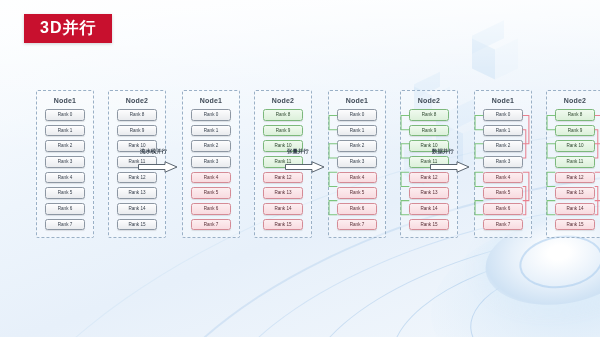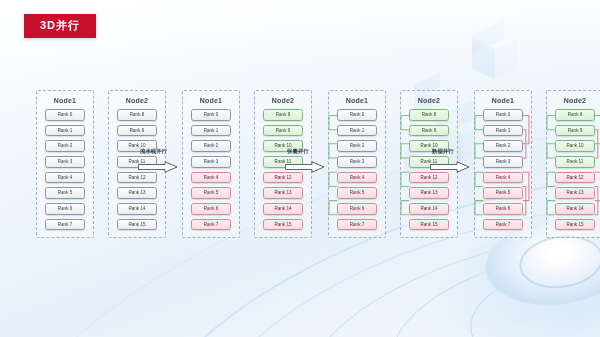--- a/index.html
+++ b/index.html
@@ -36,21 +36,21 @@
     border-radius:50%;border:2px solid rgba(168,203,236,.55);}
   .haze{position:absolute;inset:0;background:
     linear-gradient(to bottom,rgba(255,255,255,.82) 0%,rgba(255,255,255,.35) 20%,rgba(255,255,255,0) 46%);}
   .cube{position:absolute;}
   .cube .top,.cube .left,.cube .right{position:absolute;}
   .cube .top{background:rgba(206,228,247,.78);}
   .cube .left{background:rgba(180,212,240,.62);}
   .cube .right{background:rgba(224,238,250,.72);}
   
   .title-badge{position:absolute;left:24px;top:14px;background:#c8102e;color:#fff;
-    font-size:11px;font-weight:bold;letter-spacing:1px;padding:6px 16px 7px 16px;
+    font-size:16px;font-weight:bold;letter-spacing:1px;padding:6px 16px 7px 16px;
     line-height:1;box-shadow:0 1px 3px rgba(0,0,0,.18);}
   
   .stage{position:absolute;display:flex;align-items:flex-start;}
   .node-box{position:relative;border:1px dashed #9ab0c6;background:rgba(255,255,255,.30);
     border-radius:2px;width:56px;padding:6px 0 7px 0;}
   .node-title{text-align:center;font-size:7px;color:#3f4a57;font-weight:bold;margin-bottom:5px;
     letter-spacing:.2px;}
   .rank{width:38px;margin:0 auto 4.2px auto;height:9.5px;border-radius:2.5px;
     font-size:4.6px;line-height:9.5px;text-align:center;color:#3a434f;
     border:1px solid #8d97a3;background:linear-gradient(#ffffff,#eceef1);

